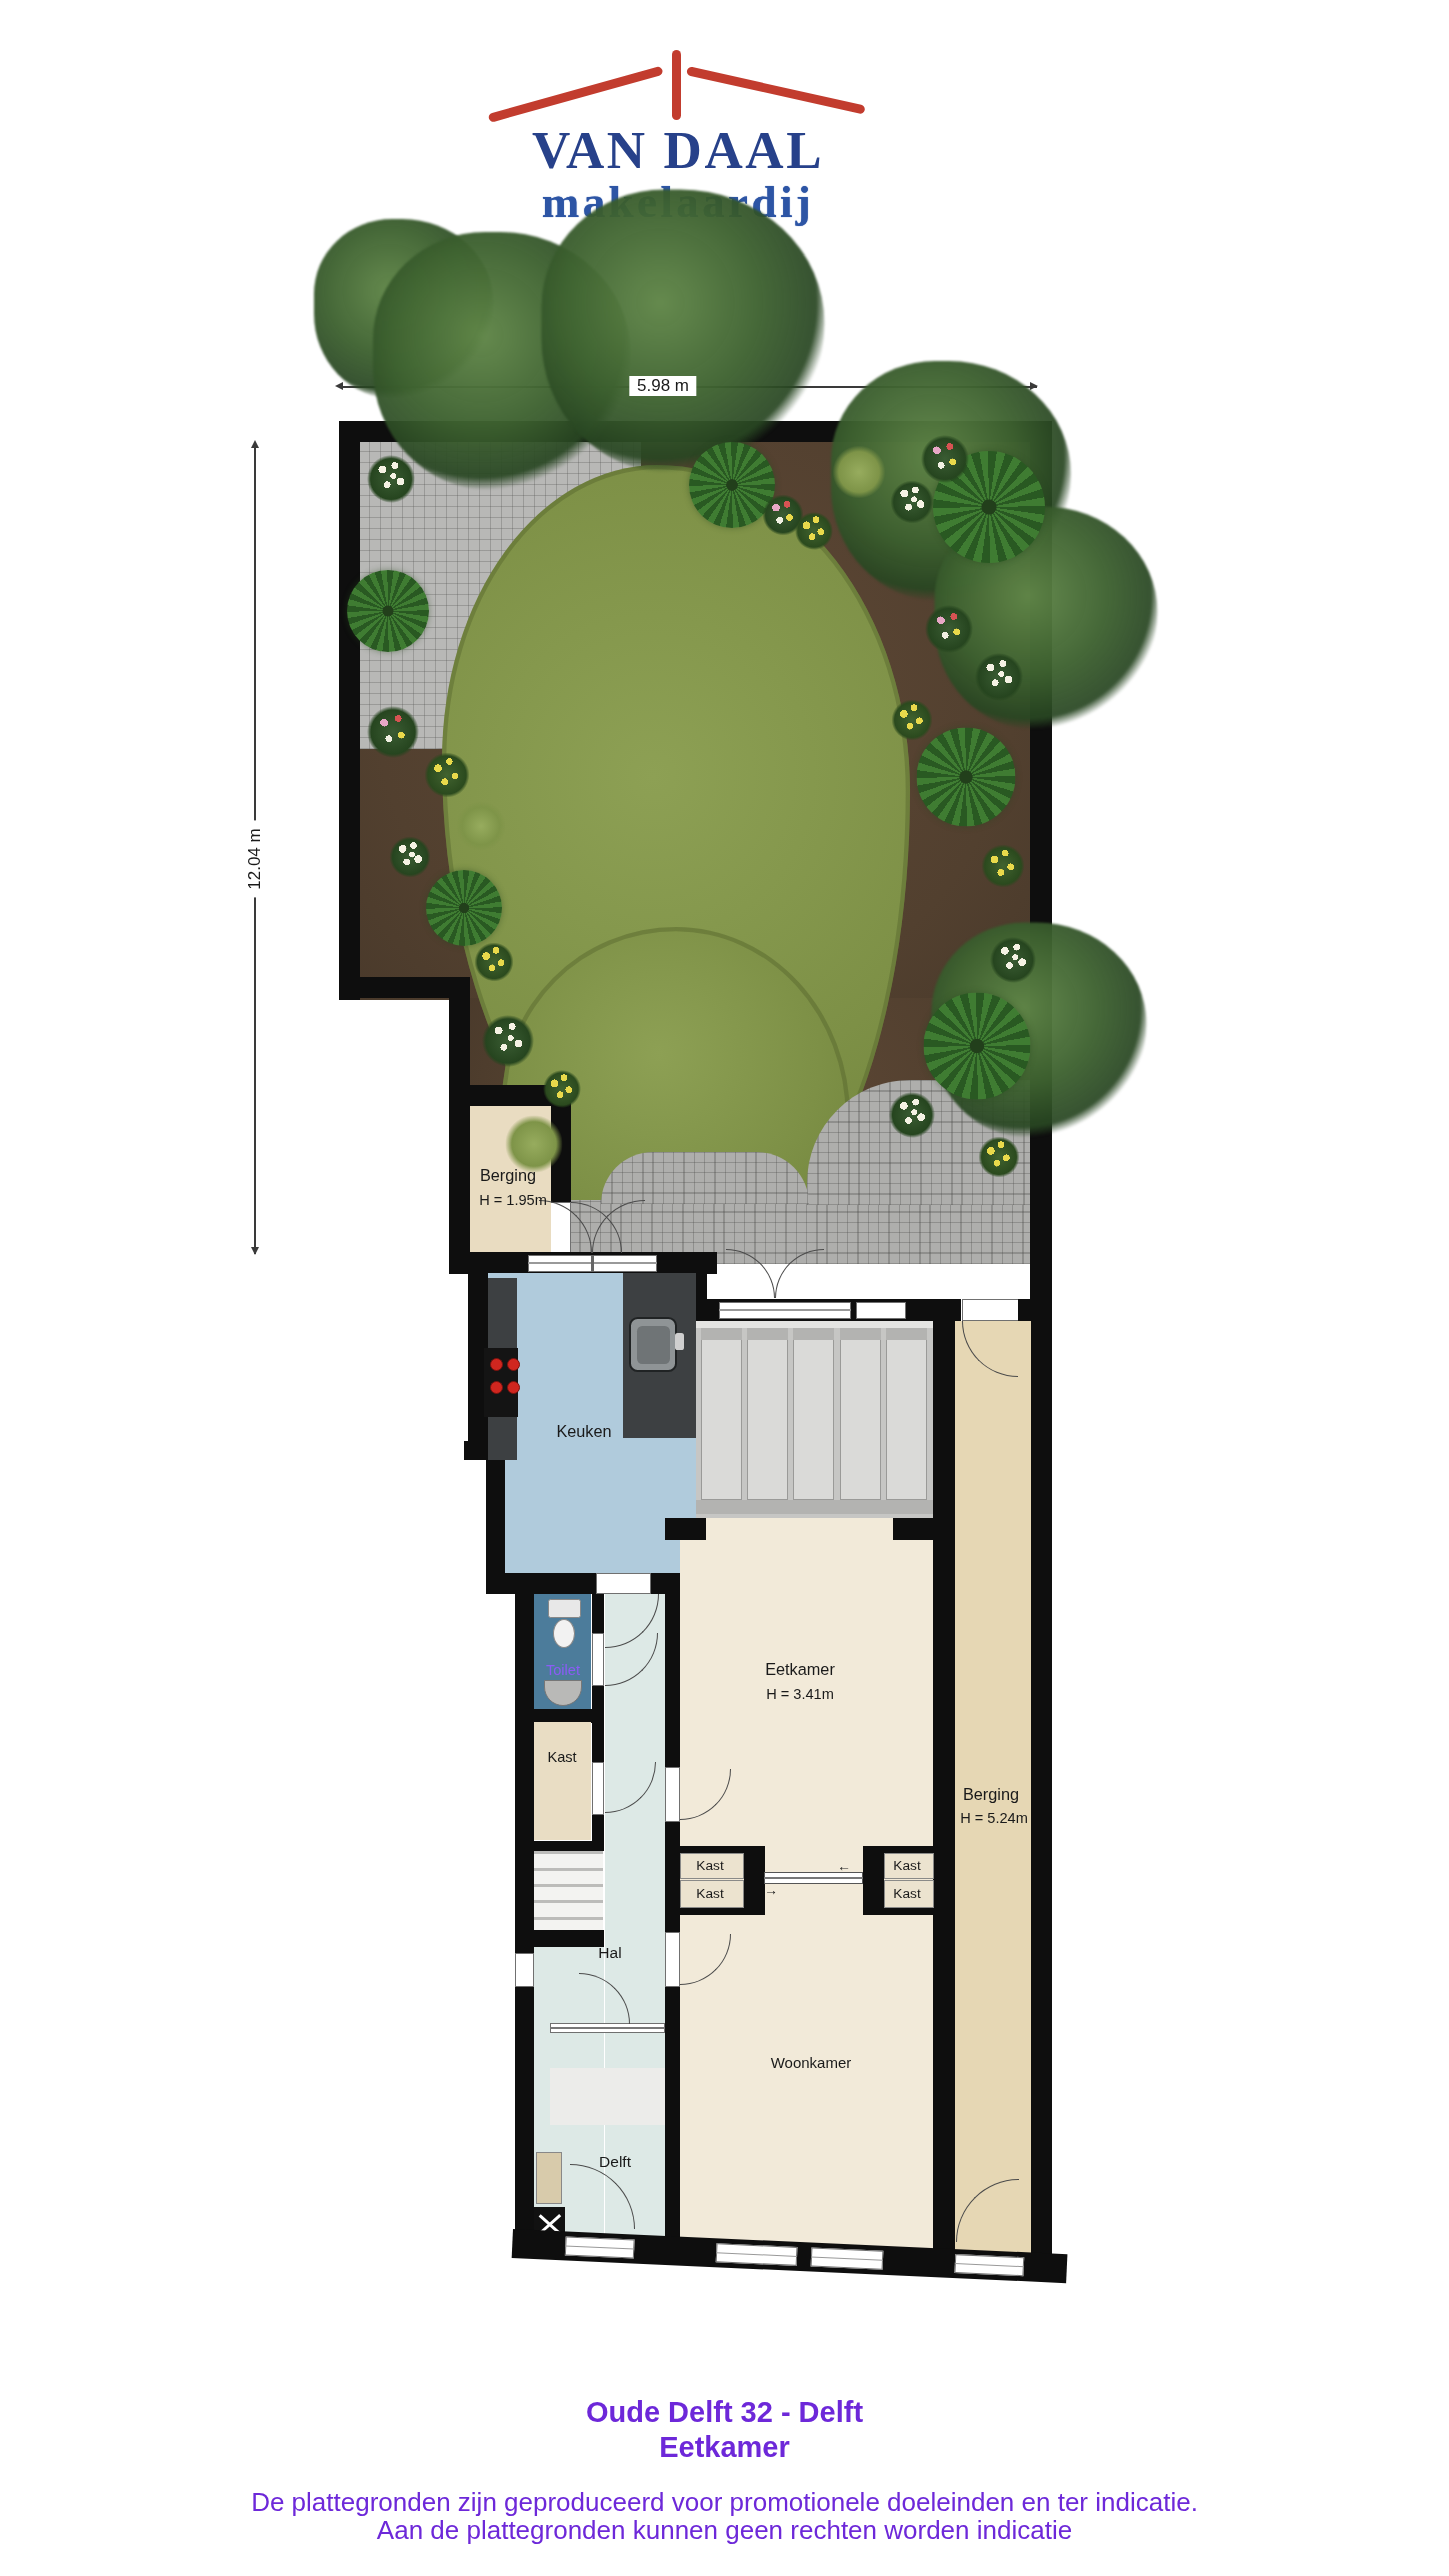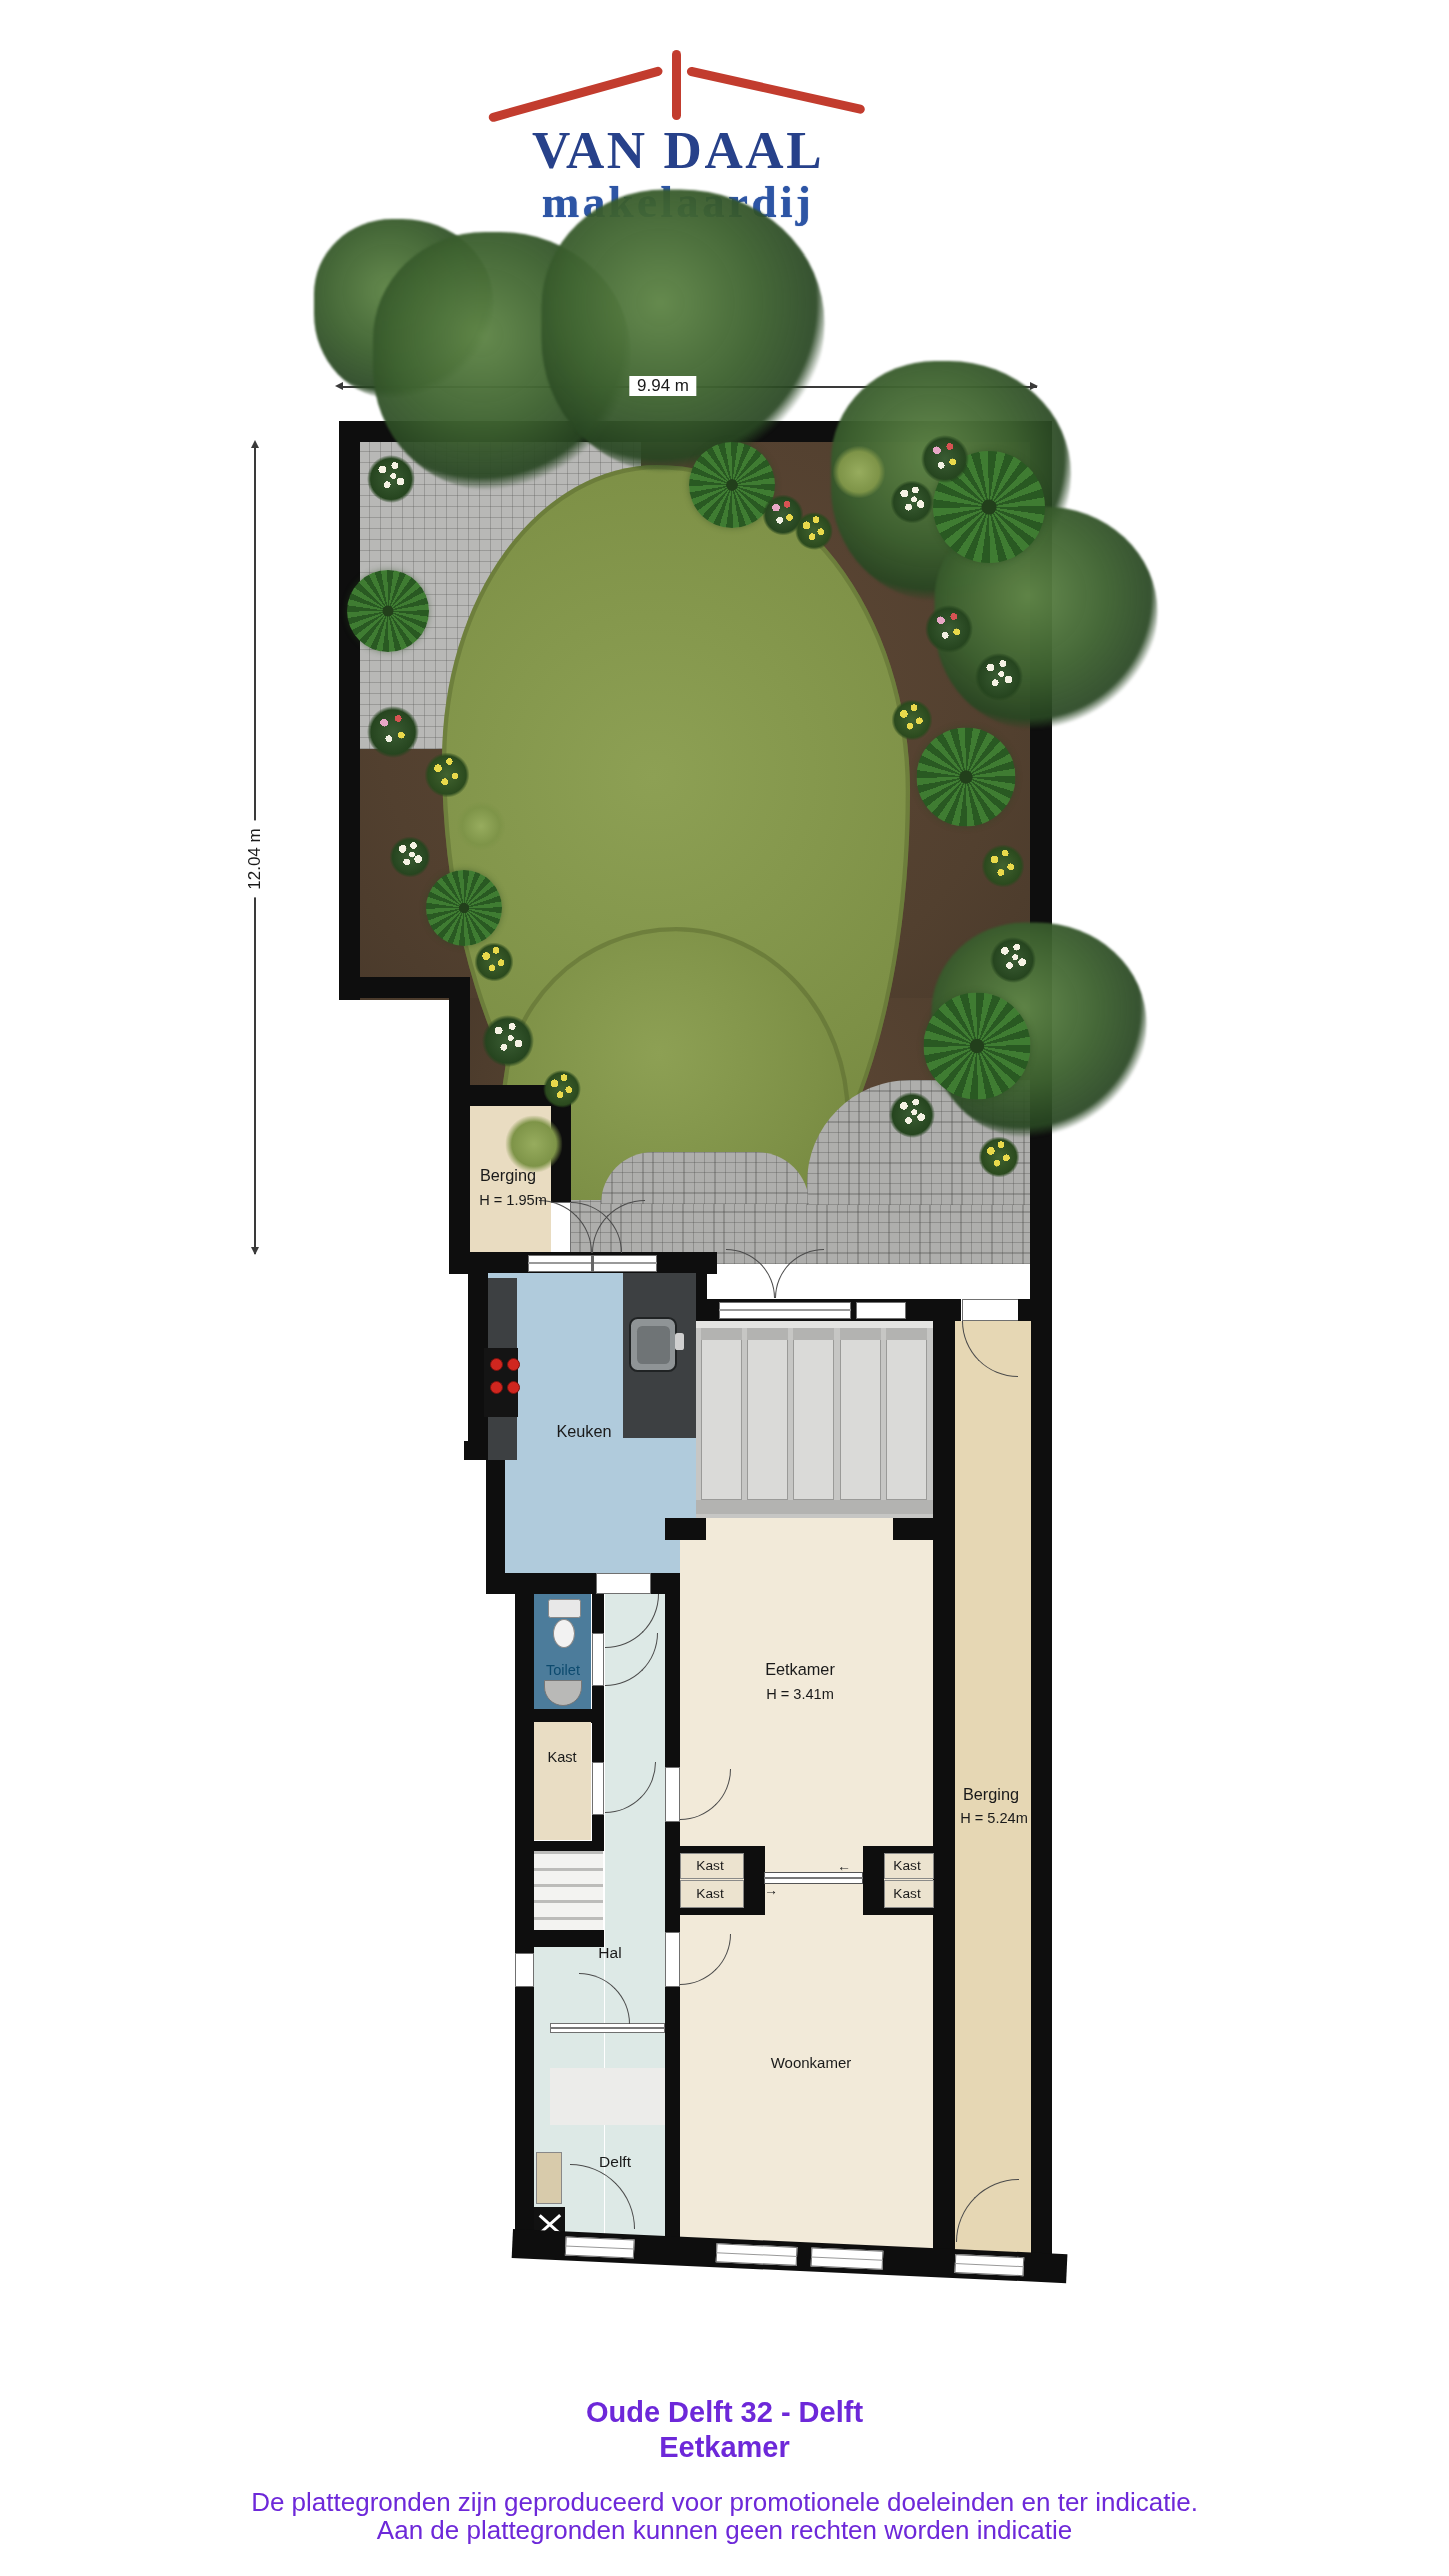--- a/index.html
+++ b/index.html
@@ -245,26 +245,26 @@
     <div class="plant shrub shrub-w" style="left: 912px; top: 502px; width: 43px; height: 43px;"></div>
     <div class="plant shrub shrub-p" style="left: 783px; top: 515px; width: 41px; height: 41px;"></div>
     <div class="plant shrub shrub-y" style="left: 814px; top: 531px; width: 38px; height: 38px;"></div>
     <div class="plant shrub shrub-p" style="left: 949px; top: 629px; width: 48px; height: 48px;"></div>
     <div class="plant shrub shrub-w" style="left: 999px; top: 677px; width: 48px; height: 48px;"></div>
     <div class="plant shrub shrub-y" style="left: 912px; top: 720px; width: 41px; height: 41px;"></div>
     <div class="plant shrub shrub-y" style="left: 1003px; top: 866px; width: 43px; height: 43px;"></div>
     <div class="plant shrub shrub-w" style="left: 1013px; top: 960px; width: 46px; height: 46px;"></div>
     <div class="plant shrub shrub-w" style="left: 912px; top: 1115px; width: 46px; height: 46px;"></div>
     <div class="plant shrub shrub-y" style="left: 999px; top: 1157px; width: 41px; height: 41px;"></div>
-    <div class="plan-label dim" style="left: 663px; top: 386px; font-size: 17px;">9.94 m</div>
+    <div class="plan-label dim" style="left: 663px; top: 386px; font-size: 17px;">5.98 m</div>
     <div class="plan-label dim rot" style="left: 255px; top: 859px; font-size: 17px;">12.04 m</div>
     <div class="plan-label" style="left: 508px; top: 1175px; font-size: 16.3px;">Berging</div>
     <div class="plan-label" style="left: 513px; top: 1200px; font-size: 14.6px;">H = 1.95m</div>
     <div class="plan-label" style="left: 584px; top: 1431px; font-size: 16.3px;">Keuken</div>
-    <div class="plan-label" style="left: 563px; top: 1670px; font-size: 14.6px; color: #0c4a6e;">Toilet</div>
+    <div class="plan-label" style="left: 563px; top: 1670px; font-size: 14.6px; color: #8b5cf6;">Toilet</div>
     <div class="plan-label" style="left: 562px; top: 1757px; font-size: 14.6px;">Kast</div>
     <div class="plan-label" style="left: 610px; top: 1953px; font-size: 15.5px;">Hal</div>
     <div class="plan-label" style="left: 615px; top: 2162px; font-size: 15.5px;">Delft</div>
     <div class="plan-label" style="left: 800px; top: 1669px; font-size: 16.3px;">Eetkamer</div>
     <div class="plan-label" style="left: 800px; top: 1694px; font-size: 14.6px;">H = 3.41m</div>
     <div class="plan-label" style="left: 710px; top: 1865px; font-size: 13.7px;">Kast</div>
     <div class="plan-label" style="left: 710px; top: 1893px; font-size: 13.7px;">Kast</div>
     <div class="plan-label" style="left: 907px; top: 1865px; font-size: 13.7px;">Kast</div>
     <div class="plan-label" style="left: 907px; top: 1893px; font-size: 13.7px;">Kast</div>
     <div class="plan-label" style="left: 844px; top: 1866px; font-size: 13.7px;">←</div>

